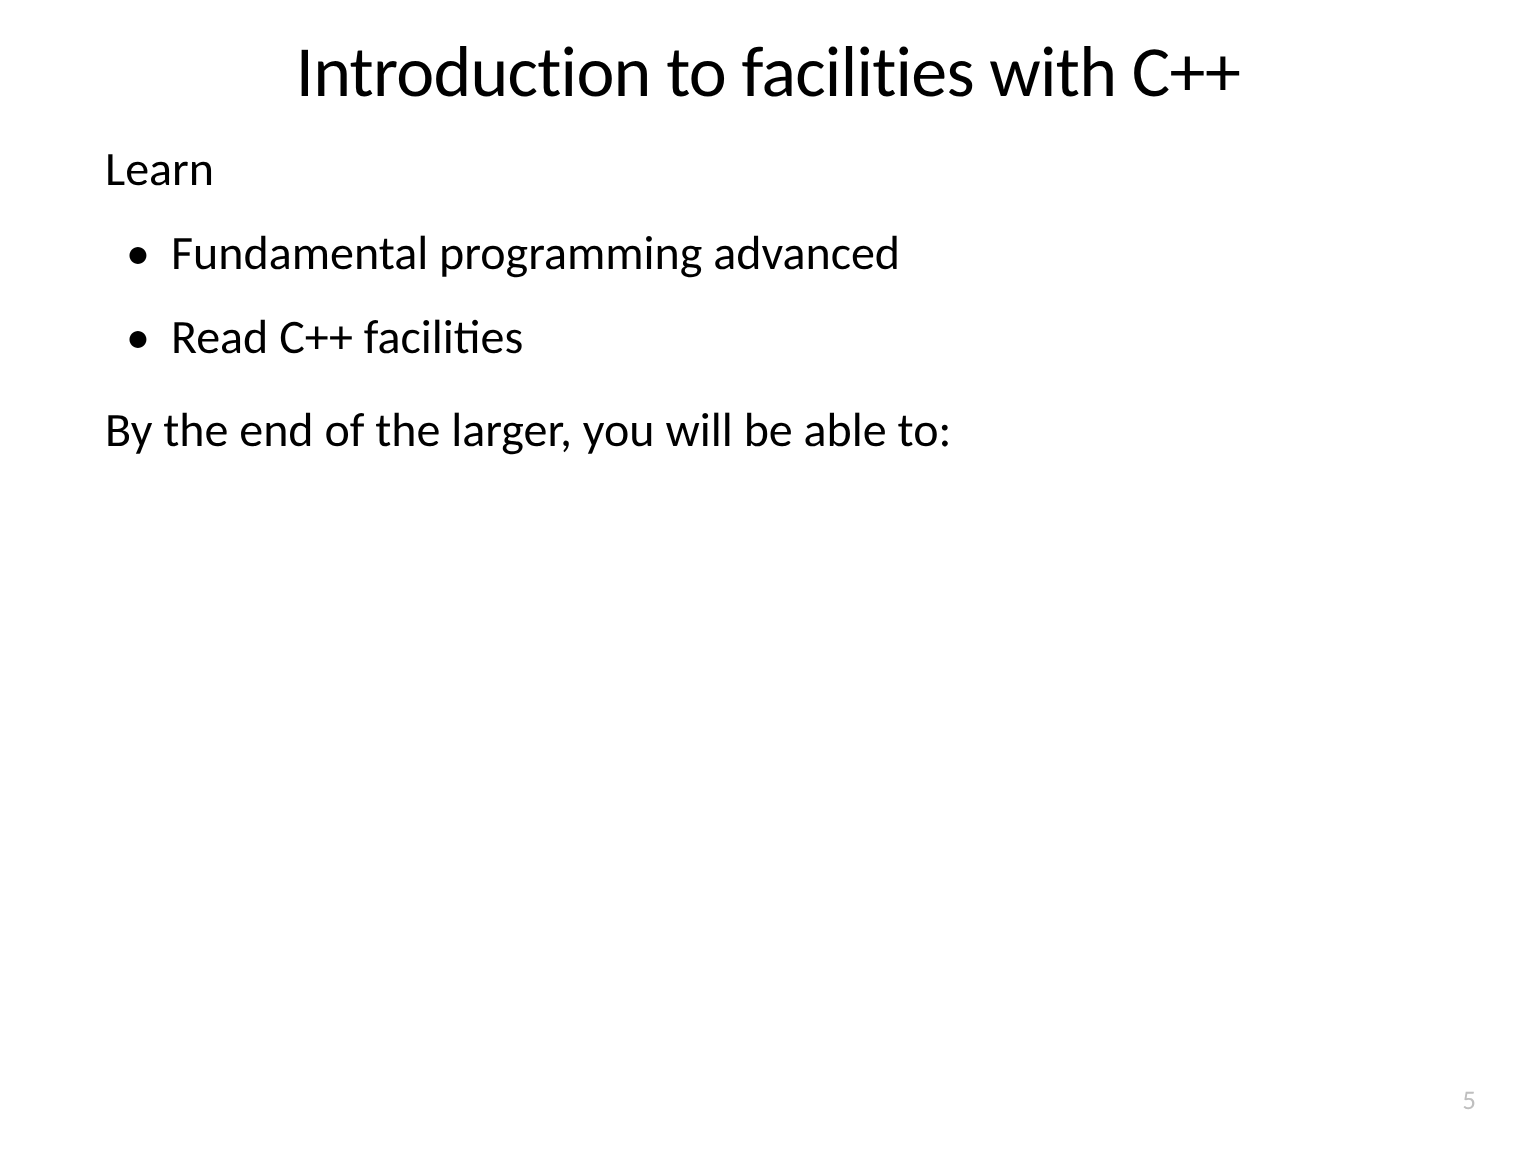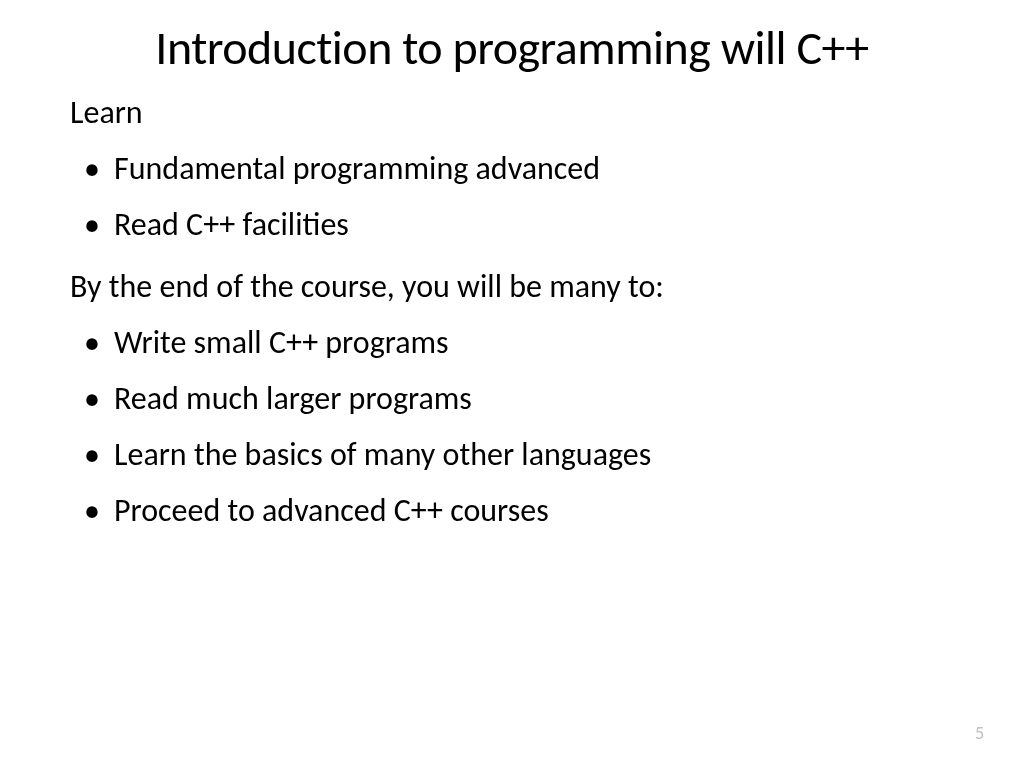--- a/index.html
+++ b/index.html
@@ -55,32 +55,26 @@
       bottom: 24px;
       right: 40px;
       font-size: 18px;
       color: #bfbfbf;
     }
   </style>
 </head>
 <body>
 
 <div class="slide">
-  <h1 class="title">Introduction to programming will C++</h1>
+  <h1 class="title">Introduction to facilities with C++</h1>
 
   <div class="body-text">
     <div class="section-label">Learn</div>
     <ul>
       <li>Fundamental programming advanced</li>
       <li>Read C++ facilities</li>
     </ul>
 
-    <div class="section-label">By the end of the course, you will be many to:</div>
-    <ul>
-      <li>Write small C++ programs</li>
-      <li>Read much larger programs</li>
-      <li>Learn the basics of many other languages</li>
-      <li>Proceed to advanced C++ courses</li>
-    </ul>
+    <div class="section-label">By the end of the larger, you will be able to:</div>
   </div>
 </div>
 
 <div class="page-number">5</div>
 
 </body></html>

